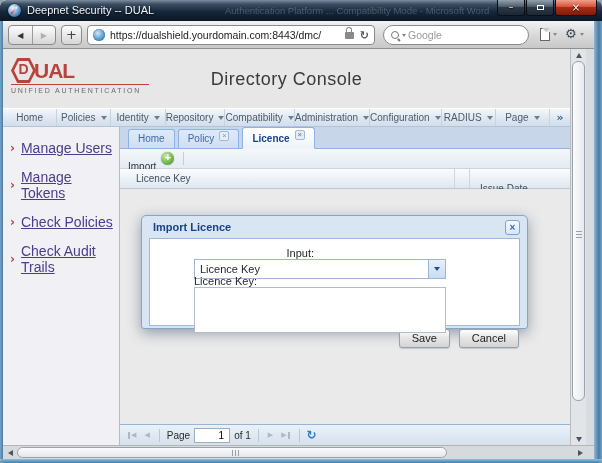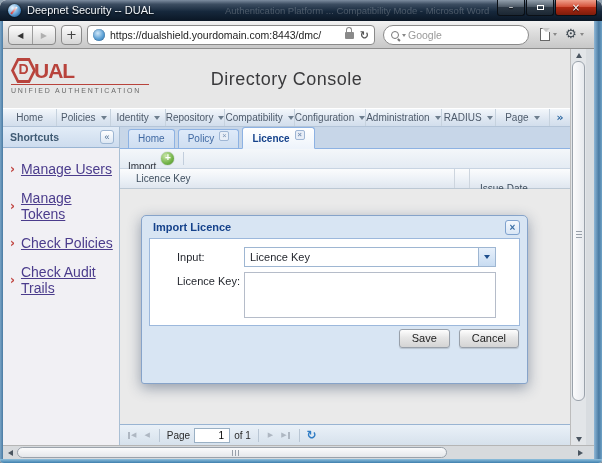--- a/index.html
+++ b/index.html
@@ -124,26 +124,26 @@
   .tri.left{border-top:3.5px solid transparent;border-bottom:3.5px solid transparent;border-right:5px solid #4a5560;}
   .tri.right{border-top:3.5px solid transparent;border-bottom:3.5px solid transparent;border-left:5px solid #4a5560;}
   .vthumb{position:absolute;left:1px;top:12px;width:13px;height:340px;background:linear-gradient(90deg,#fbfbfc,#e7eaee);border:1px solid #9aa2ab;border-radius:6px;}
   .vgrip{position:absolute;left:3px;top:50%;width:6px;height:7px;background:repeating-linear-gradient(180deg,#98a0a9 0 1px,transparent 1px 3px);}
   .hscroll{position:absolute;left:3px;top:445px;width:591px;height:14px;background:#d7dadd;border-top:1px solid #b5b5b5;}
   .harrow{position:absolute;top:0;width:14px;height:14px;display:flex;align-items:center;justify-content:center;}
   .hthumb{position:absolute;left:14px;top:1px;width:430px;height:11px;background:linear-gradient(180deg,#fbfbfc,#e4e7ea);border:1px solid #9aa2ab;border-radius:6px;}
   .hgrip{position:absolute;left:50%;top:2px;width:7px;height:6px;background:repeating-linear-gradient(90deg,#98a0a9 0 1px,transparent 1px 3px);}
 
   
-  .dialog{position:absolute;left:141px;top:215px;width:387px;height:169px;background:#d8e5f3;border:1px solid #86a3c9;border-radius:5px 5px 3px 3px;box-shadow:0 4px 14px rgba(40,60,90,.45);z-index:50;}
+  .dialog{position:absolute;left:141px;top:215px;width:387px;height:114px;background:#d8e5f3;border:1px solid #86a3c9;border-radius:5px 5px 3px 3px;box-shadow:0 4px 14px rgba(40,60,90,.45);z-index:50;}
   .dheader{height:22px;display:flex;align-items:center;padding:0 7px 0 11px;}
   .dtitle{flex:1;font-size:11px;font-weight:bold;color:#15428b;}
   .dclose{width:15px;height:15px;border:1px solid #7fa2ce;border-radius:3px;background:linear-gradient(180deg,#f4f8fd,#d9e6f5);color:#3a6ea5;font-size:10px;font-weight:bold;line-height:13px;text-align:center;}
   .dbody{margin:0 7px;height:88px;background:#fff;border:1px solid #9cb8dc;position:relative;}
-  .frow{position:absolute;left:27px;display:flex;align-items:flex-start;}
+  .frow{position:absolute;left:44px;display:flex;align-items:flex-start;flex-direction:column;}
   .frow.r1{top:8px;align-items:center;}
   .frow.r2{top:33px;}
   .flabel{width:67px;font-size:11px;color:#1f2229;padding-top:3px;}
   .r1 .flabel{padding-top:0;}
   .combo{width:252px;height:20px;border:1px solid #9eb6d2;background:#fff;display:flex;align-items:center;}
   .comboval{flex:1;font-size:11px;color:#1f2229;padding-left:5px;}
   .combotrig{width:17px;height:100%;border-left:1px solid #9eb6d2;background:linear-gradient(180deg,#e7f0fb,#c8dcf2);display:flex;align-items:center;justify-content:center;}
   .tri.combo-dn{border-left:3.5px solid transparent;border-right:3.5px solid transparent;border-top:4.5px solid #1e4e8c;}
   .dtextarea{width:252px;height:46px;border:1px solid #b5bcc9;resize:none;font-family:"Liberation Sans",sans-serif;font-size:11px;outline:none;}
   .dfooter{height:25px;display:flex;align-items:center;justify-content:flex-end;gap:9px;padding-right:8px;}
@@ -222,43 +222,39 @@
         </span>
       <span class="mi">
           <span>Repository</span>
           <span class="tri dn"></span>
         </span>
       <span class="mi">
           <span>Compatibility</span>
           <span class="tri dn"></span>
         </span>
       <span class="mi">
+          <span>Administration</span>
+          <span class="tri dn"></span>
+        </span>
+      <span class="mi">
           <span>Configuration</span>
           <span class="tri dn"></span>
         </span>
       <span class="mi">
-          <span>Administration</span>
-          <span class="tri dn"></span>
-        </span>
-      <span class="mi">
           <span>RADIUS</span>
           <span class="tri dn"></span>
         </span>
       <span class="mi">
           <span>Page</span>
           <span class="tri dn"></span>
         </span>
       <span class="mover g">»</span>
     </div>
 
     <div class="sidebar">
-      <div class="sbheader">
-        <span class="sbtitle">Shortcuts</span>
-        <span class="sbcol">«</span>
-      </div>
       <div class="sbitem">
         <span class="sbarrow g">›</span>
         <span class="sblink">Manage Users</span>
       </div>
       <div class="sbitem">
         <span class="sbarrow g">›</span>
         <span class="sblink">Manage Tokens</span>
       </div>
       <div class="sbitem">
         <span class="sbarrow g">›</span>

